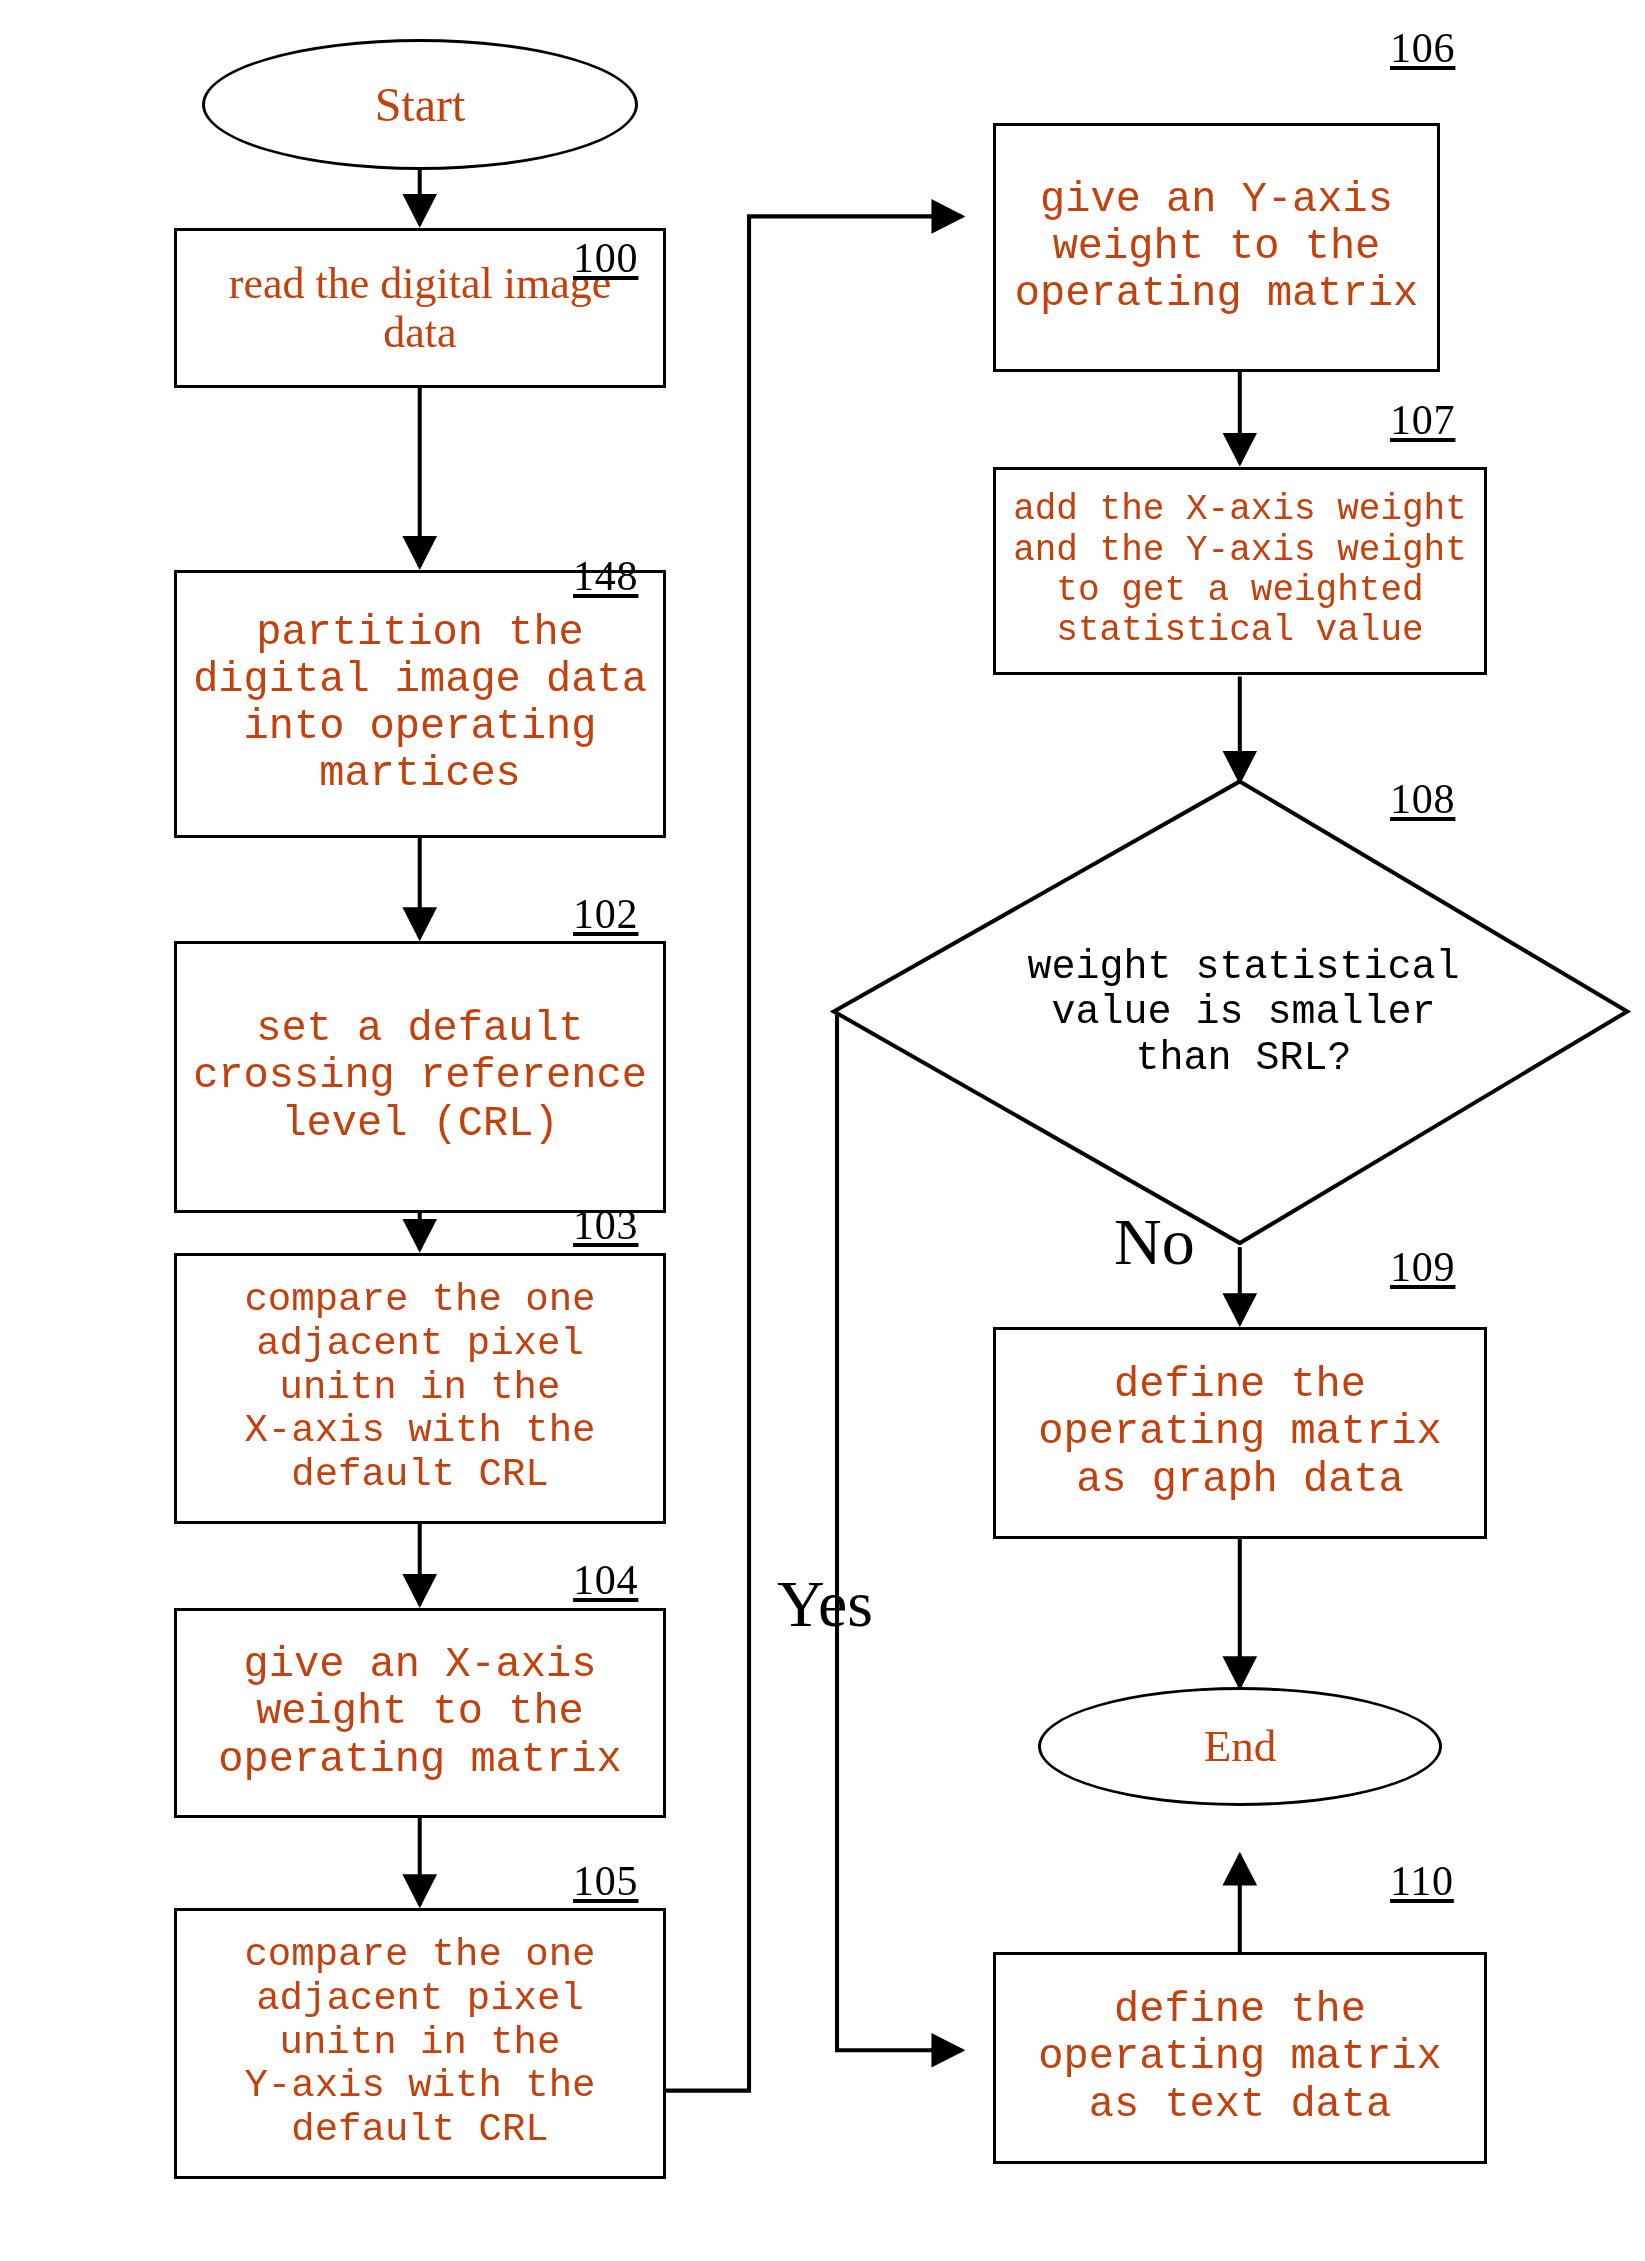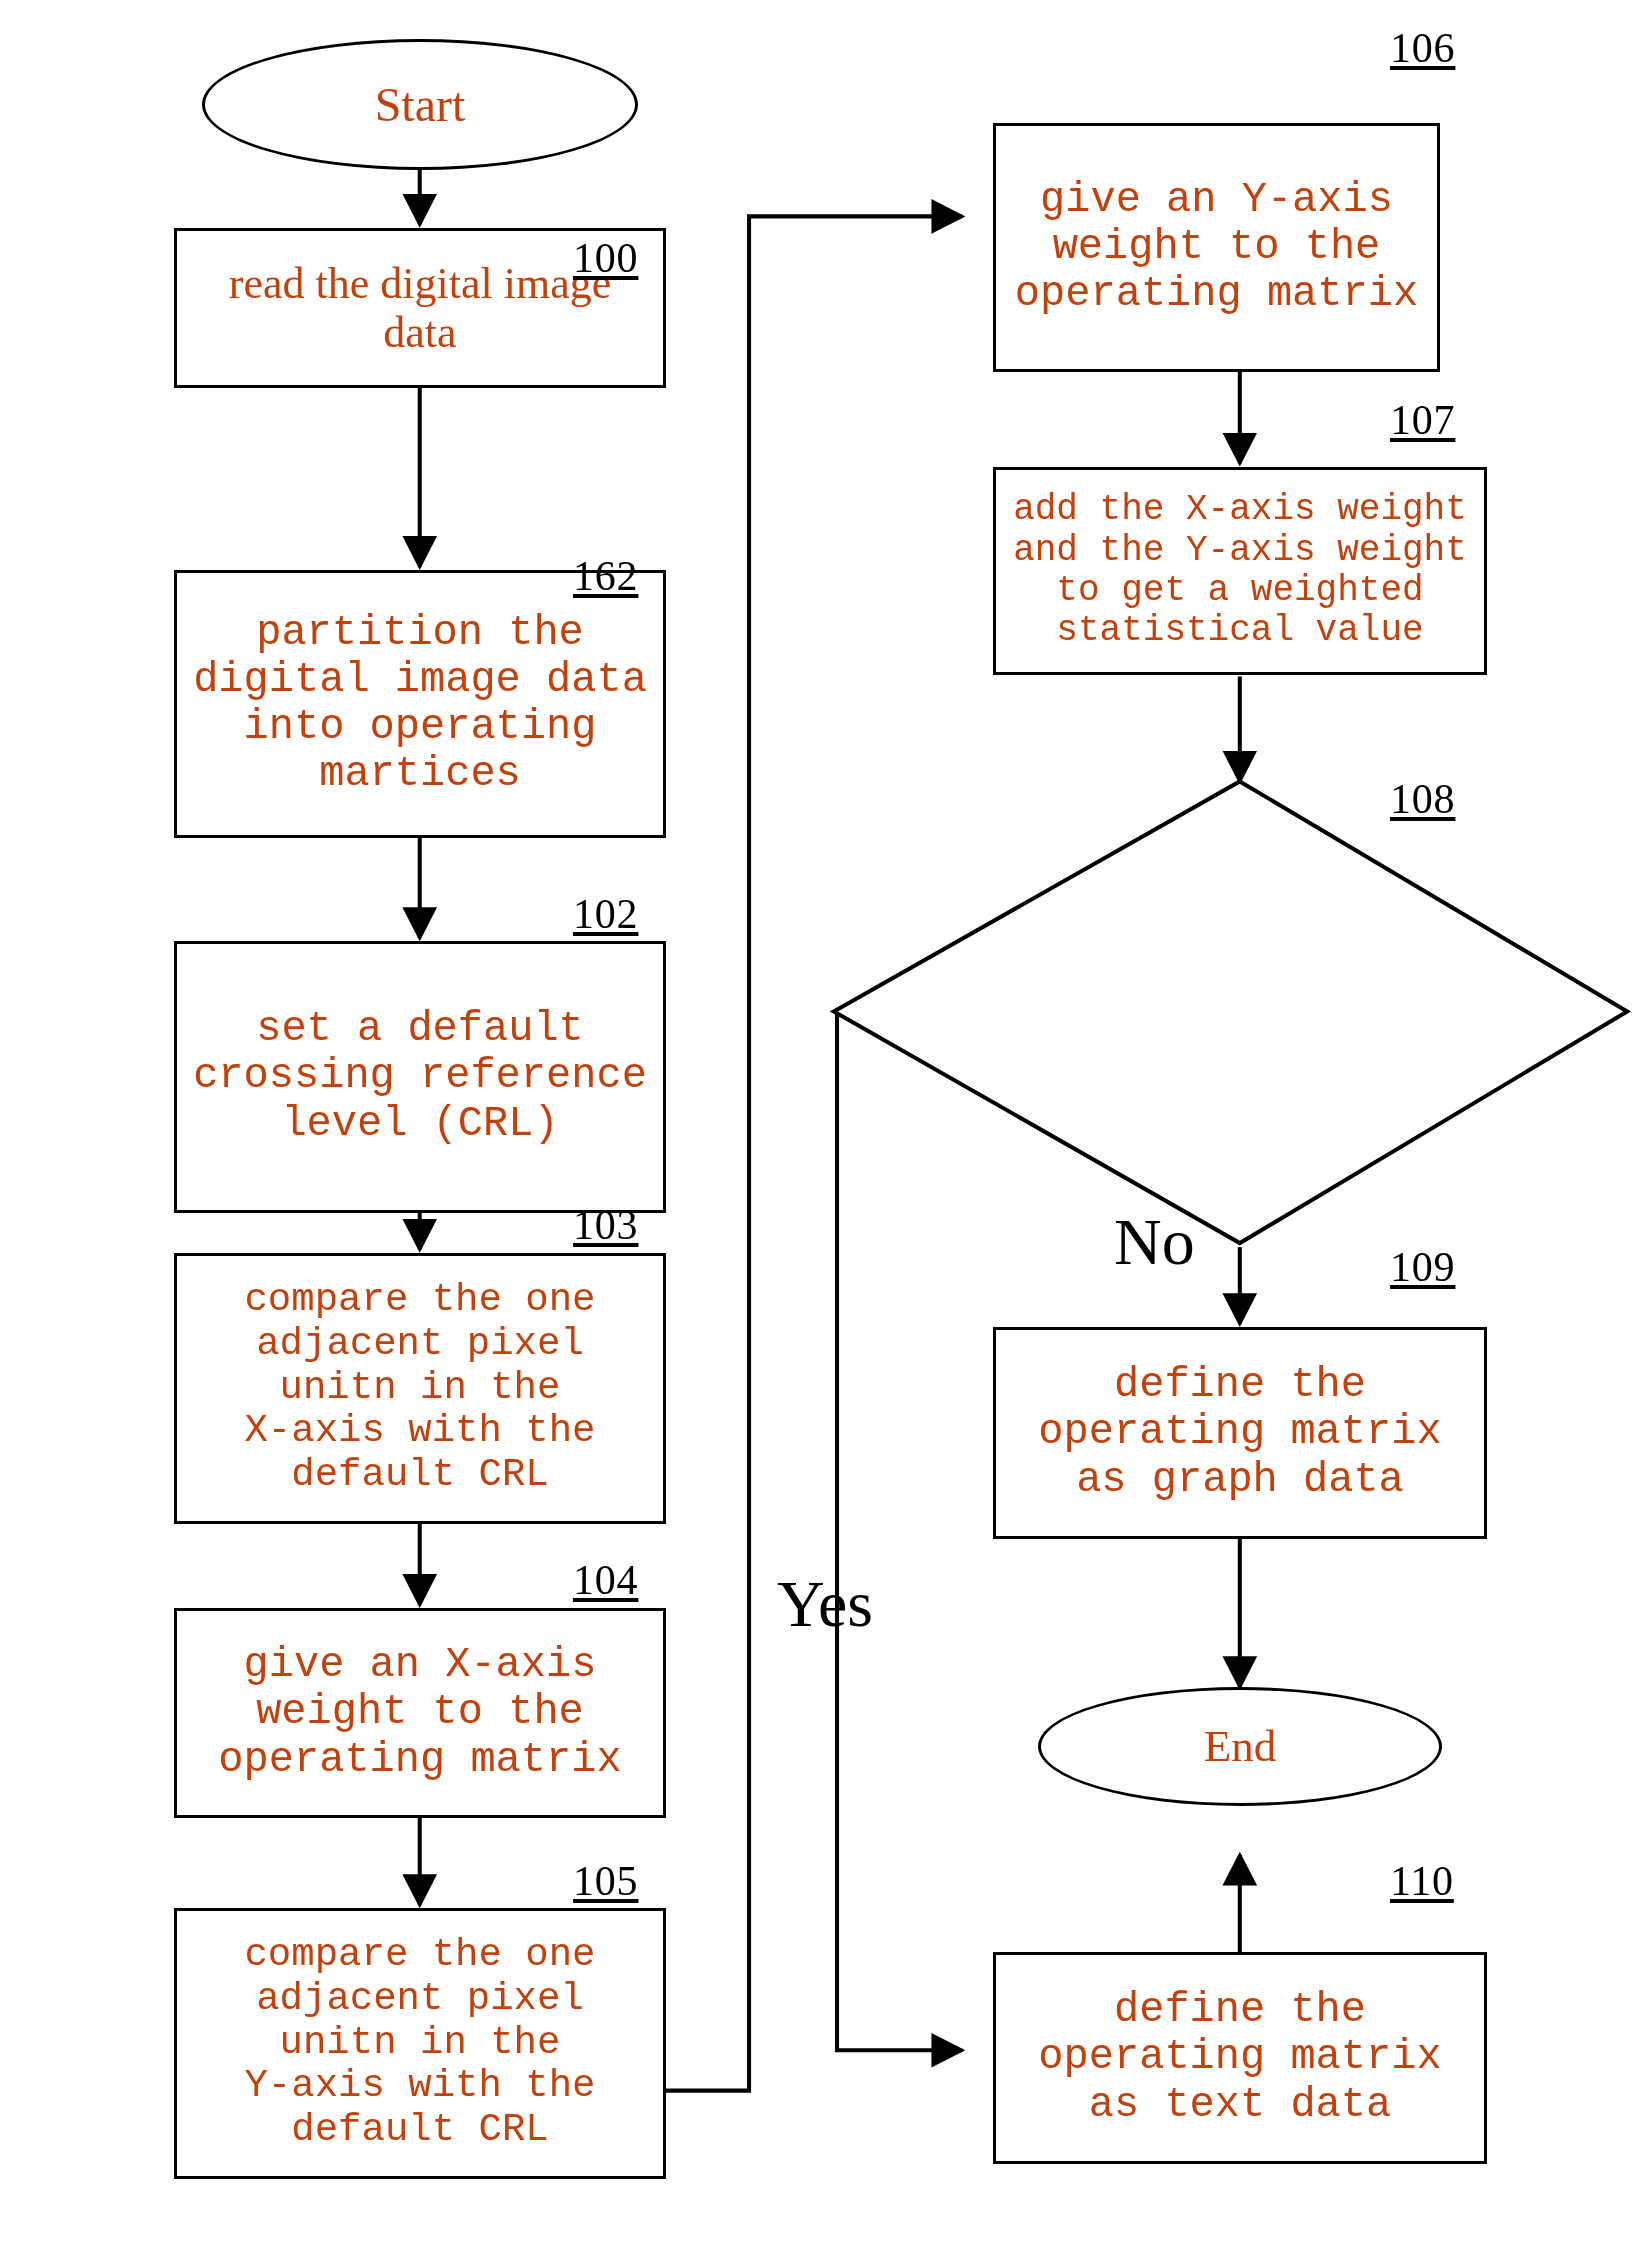--- a/index.html
+++ b/index.html
@@ -140,21 +140,21 @@
 data</span>
   </div>
   <div class="tag" style="left:573px; top:234px;">100</div>
 
   <div class="node proc mono" style="left:174px; top:570px; width:492px; height:268px; font-size:42px;">
     <span class="txt">partition the
 digital image data
 into operating
 martices</span>
   </div>
-  <div class="tag" style="left:573px; top:552px;">162</div>
+  <div class="tag" style="left:573px; top:552px;">148</div>
 
   <div class="node proc mono" style="left:174px; top:941px; width:492px; height:272px; font-size:42px;">
     <span class="txt">set a default
 crossing reference
 level (CRL)</span>
   </div>
   <div class="tag" style="left:573px; top:890px;">102</div>
 
   <div class="node proc mono" style="left:174px; top:1253px; width:492px; height:271px; font-size:39px;">
     <span class="txt">compare the one
@@ -189,20 +189,25 @@
   <div class="tag" style="left:1390px; top:24px;">106</div>
 
   <div class="node proc mono" style="left:993px; top:467px; width:494px; height:208px; font-size:36px;">
     <span class="txt">add the X-axis weight
 and the Y-axis weight
 to get a weighted
 statistical value</span>
   </div>
   <div class="tag" style="left:1390px; top:396px;">107</div>
 
+  <div class="diamond" style="left:969px; top:896px; width:549px; height:234px;">
+    <div class="dtxt" style="font-size:40px;">weight statistical
+value is smaller
+than SRL?</div>
+  </div>
   <div class="tag" style="left:1390px; top:775px;">108</div>
 
   <div class="node proc mono" style="left:993px; top:1327px; width:494px; height:212px; font-size:42px;">
     <span class="txt">define the
 operating matrix
 as graph data</span>
   </div>
   <div class="tag" style="left:1390px; top:1243px;">109</div>
 
   <div class="node proc mono" style="left:993px; top:1952px; width:494px; height:212px; font-size:42px;">

